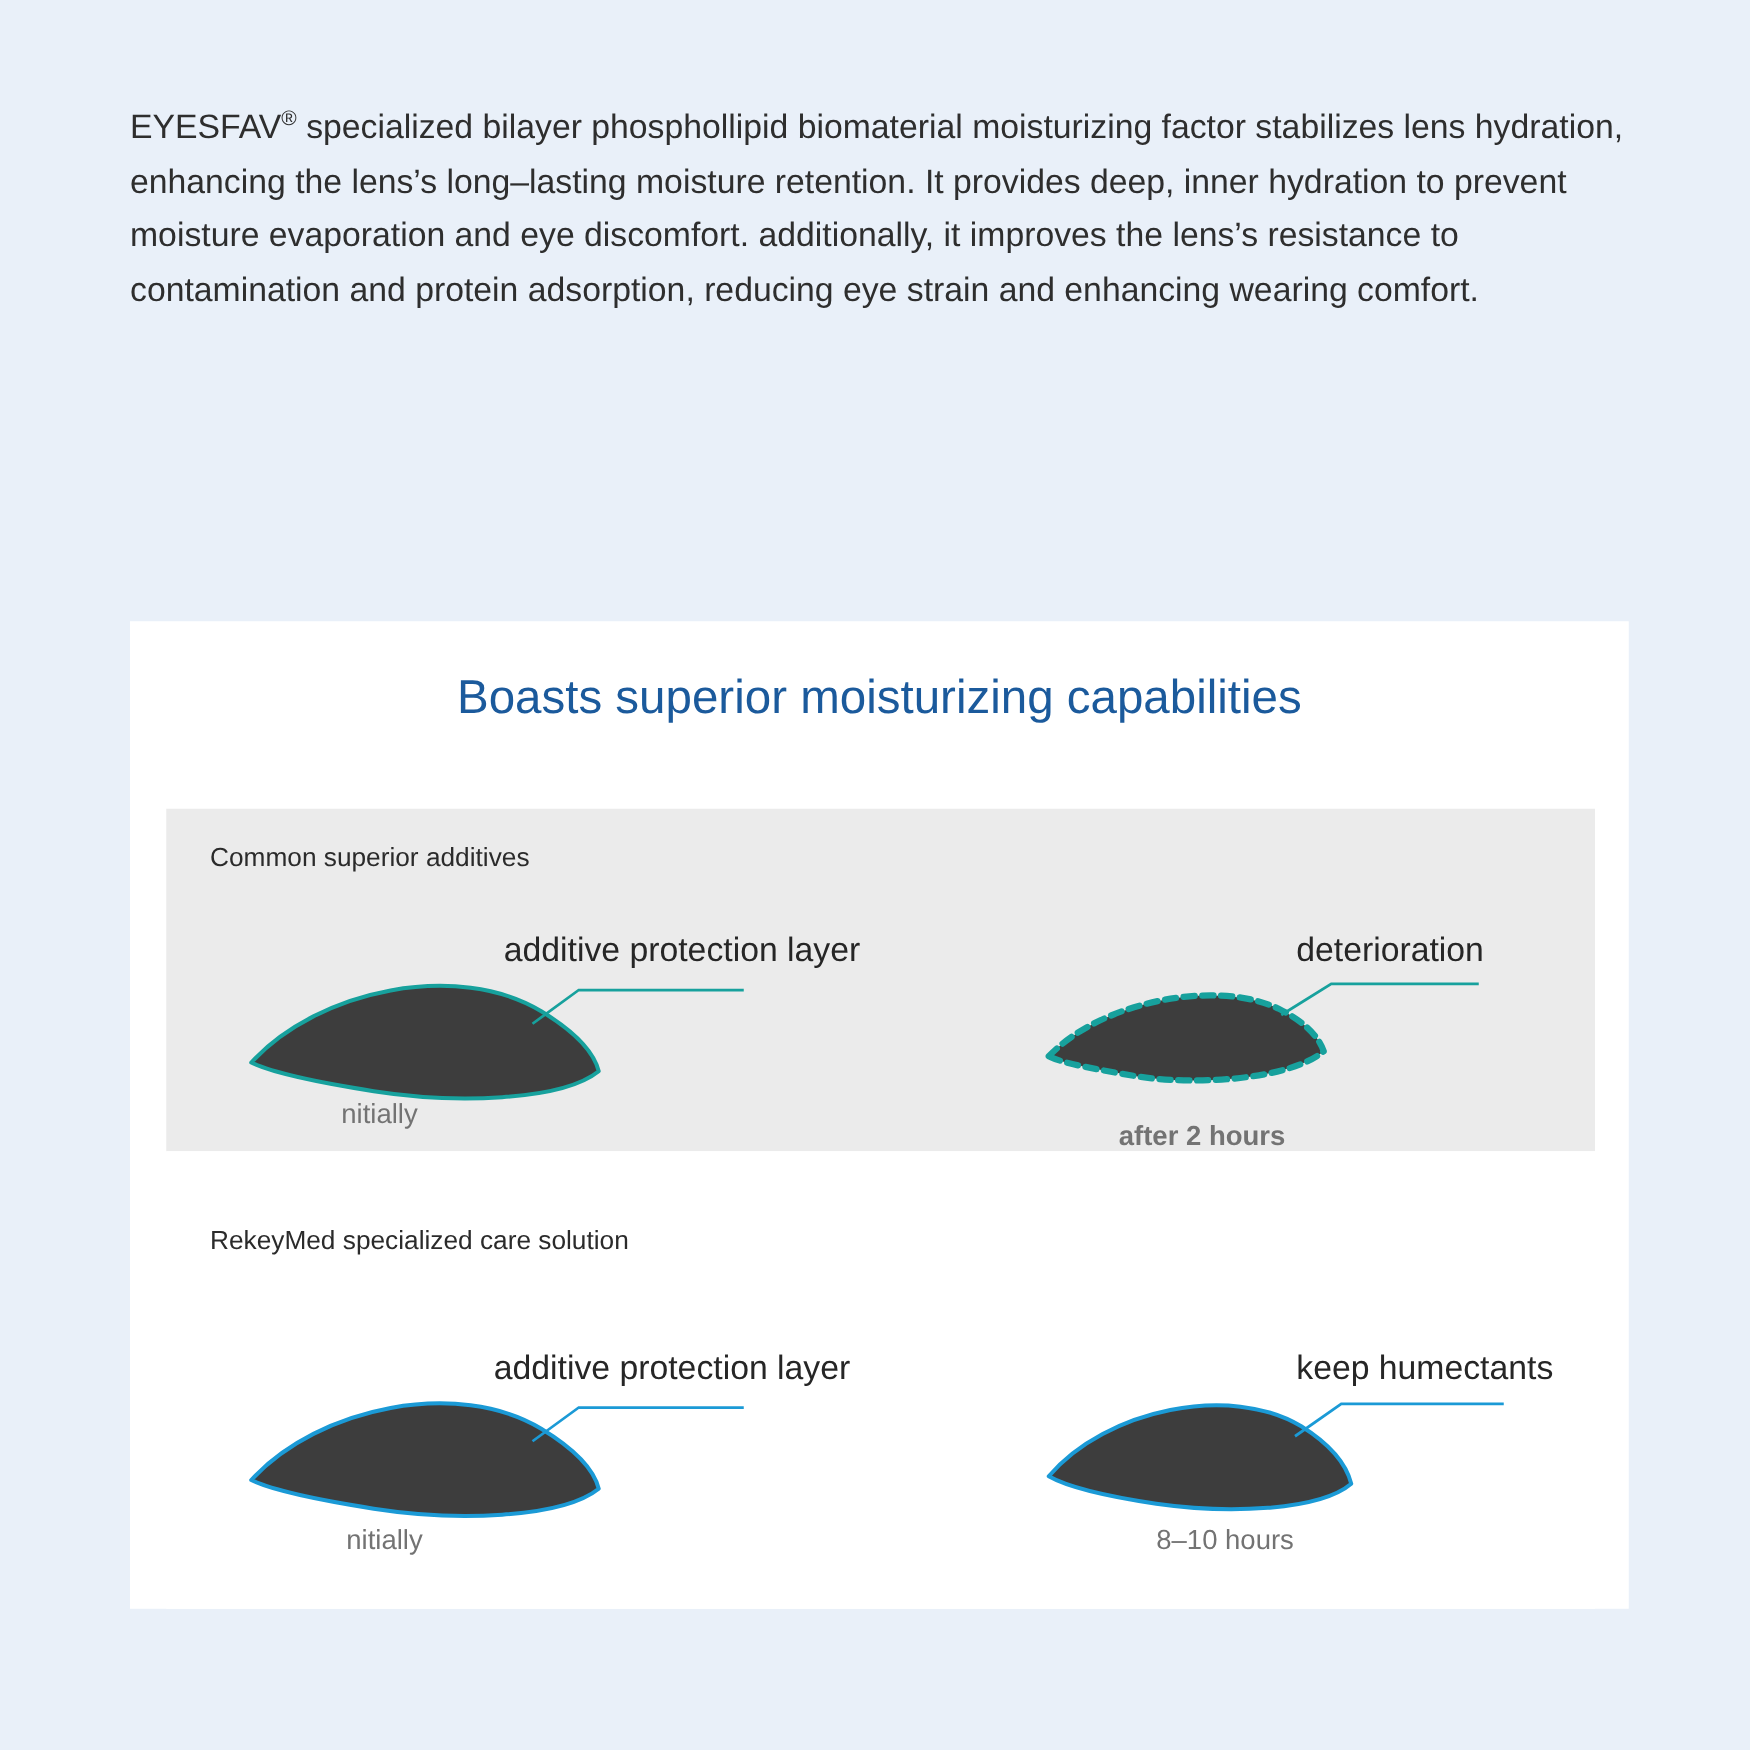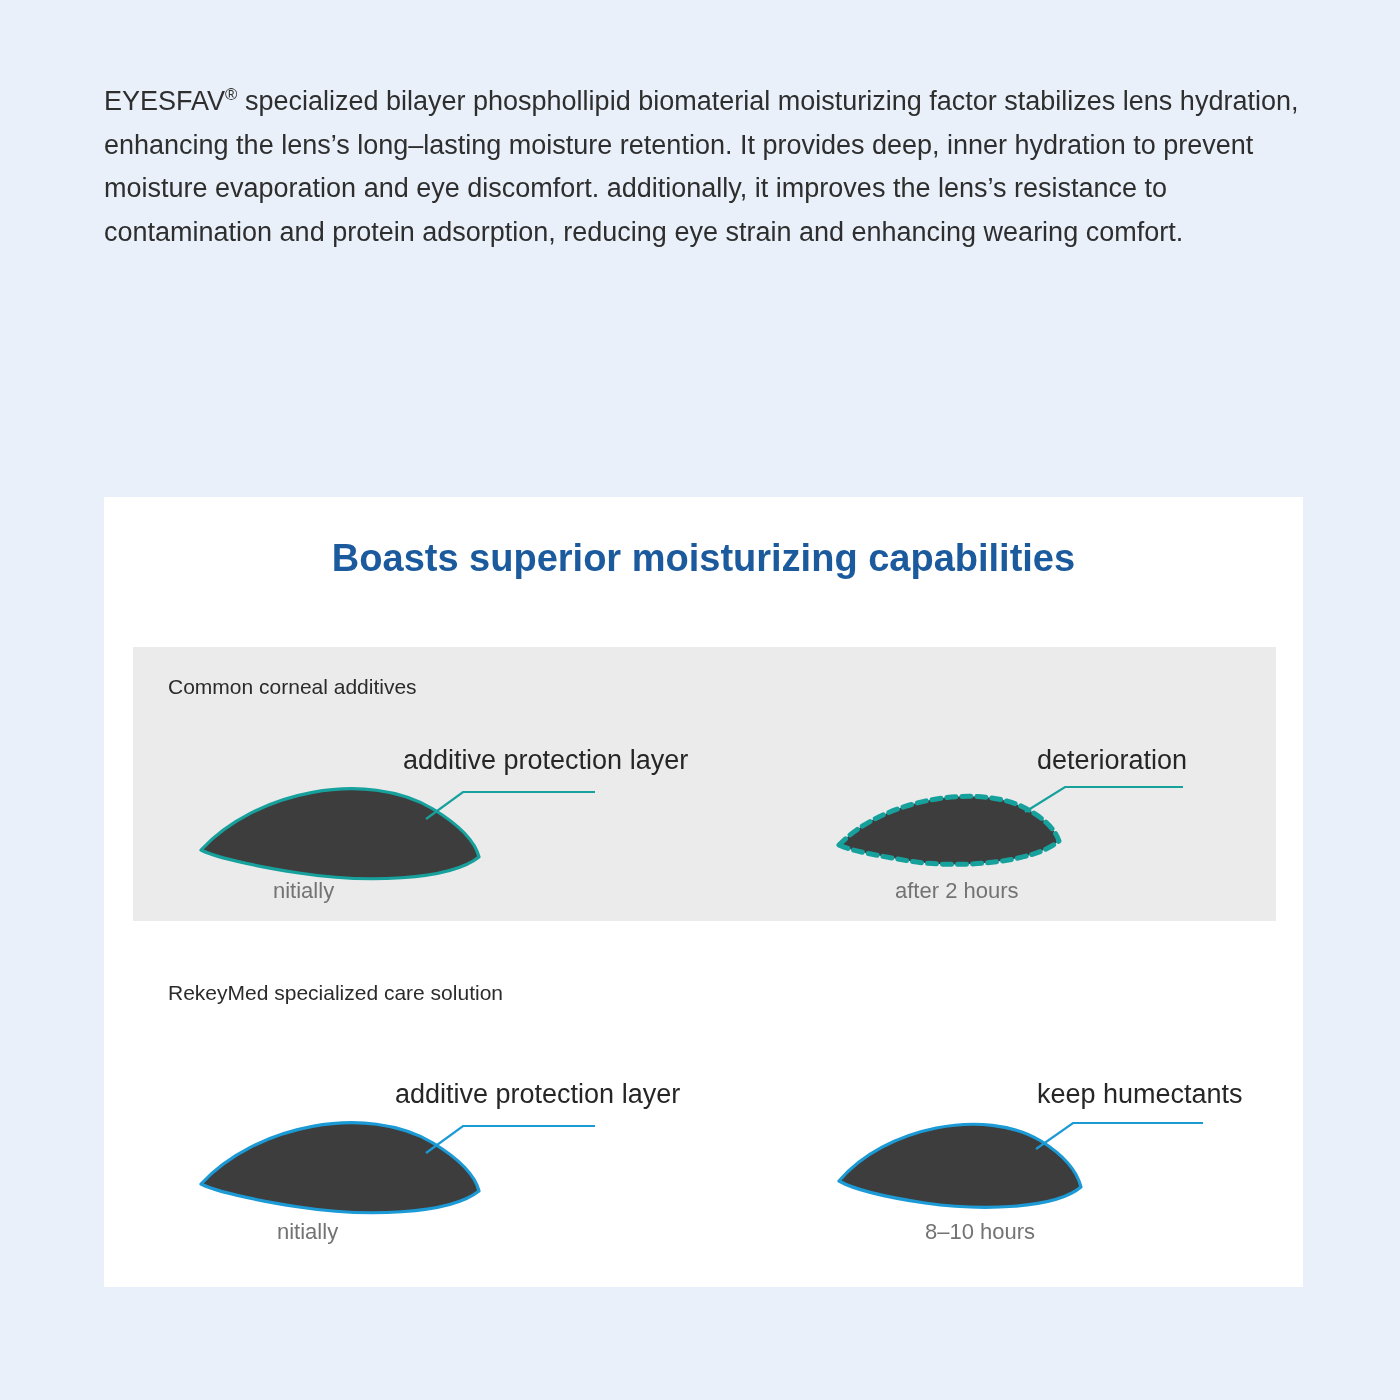--- a/index.html
+++ b/index.html
@@ -73,21 +73,21 @@
   }
 
   .card-title {
     margin: 0;
     position: absolute;
     left: 0;
     top: 40px;
     width: 100%;
     text-align: center;
     font-size: 38px;
-    font-weight: bold;
+    font-weight: normal;
     color: #1b5a9c;
   }
 
   
   .panel {
     position: absolute;
     left: 29px;
     width: 1143px;
     box-sizing: border-box;
   }
@@ -138,21 +138,21 @@
     font-size: 22px;
     color: #737373;
     white-space: nowrap;
   }
 
   
   .fig-common-left  .callout-text { left: 208px; top: 0px; }
   .fig-common-left  .caption-text { left: 78px;  top: 133px; }
 
   .fig-common-right .callout-text { left: 204px; top: 0px; }
-  .fig-common-right .caption-text { left: 62px;  top: 133px; }
+  .fig-common-right .caption-text { left: 62px;  top: 151px; font-weight: bold; }
 
   .fig-rekey-left   .callout-text { left: 200px; top: 0px; }
   .fig-rekey-left   .caption-text { left: 82px;  top: 140px; }
 
   .fig-rekey-right  .callout-text { left: 204px; top: 0px; }
   .fig-rekey-right  .caption-text { left: 92px;  top: 140px; }
 </style>
 </head>
 <body>
 
@@ -163,21 +163,21 @@
 
     <p class="body-copy"><span>EYESFAV</span><sup>®</sup><span> specialized bilayer phosphollipid biomaterial moisturizing factor stabilizes lens hydration, enhancing the lens’s long–lasting moisture retention. It provides deep, inner hydration to prevent moisture evaporation and eye discomfort. additionally, it improves the lens’s resistance to contamination and protein adsorption, reducing eye strain and enhancing wearing comfort.</span></p>
   </div>
 
   <div class="card">
 
     <h2 class="card-title">Boasts superior moisturizing capabilities</h2>
 
     <div class="panel panel-common">
 
-      <div class="panel-label">Common corneal additives</div>
+      <div class="panel-label">Common superior additives</div>
 
       <div class="figure fig-common-left">
         <svg width="520" height="170" viewBox="0 0 520 170">
 
           <path d="M 6 105 C 60 46, 172 24, 238 64 C 266 81, 280 96, 284 112
                    C 254 136, 168 138, 104 128 C 60 121, 24 114, 6 105 Z" fill="#3d3d3d" stroke="#17a19d" stroke-width="3.2" stroke-linejoin="round" stroke-linecap="round"></path>
 
           <polyline points="231,74 268,47 400,47" fill="none" stroke="#17a19d" stroke-width="2.2"></polyline>
         </svg>
         <div class="callout-text">additive protection layer</div>

